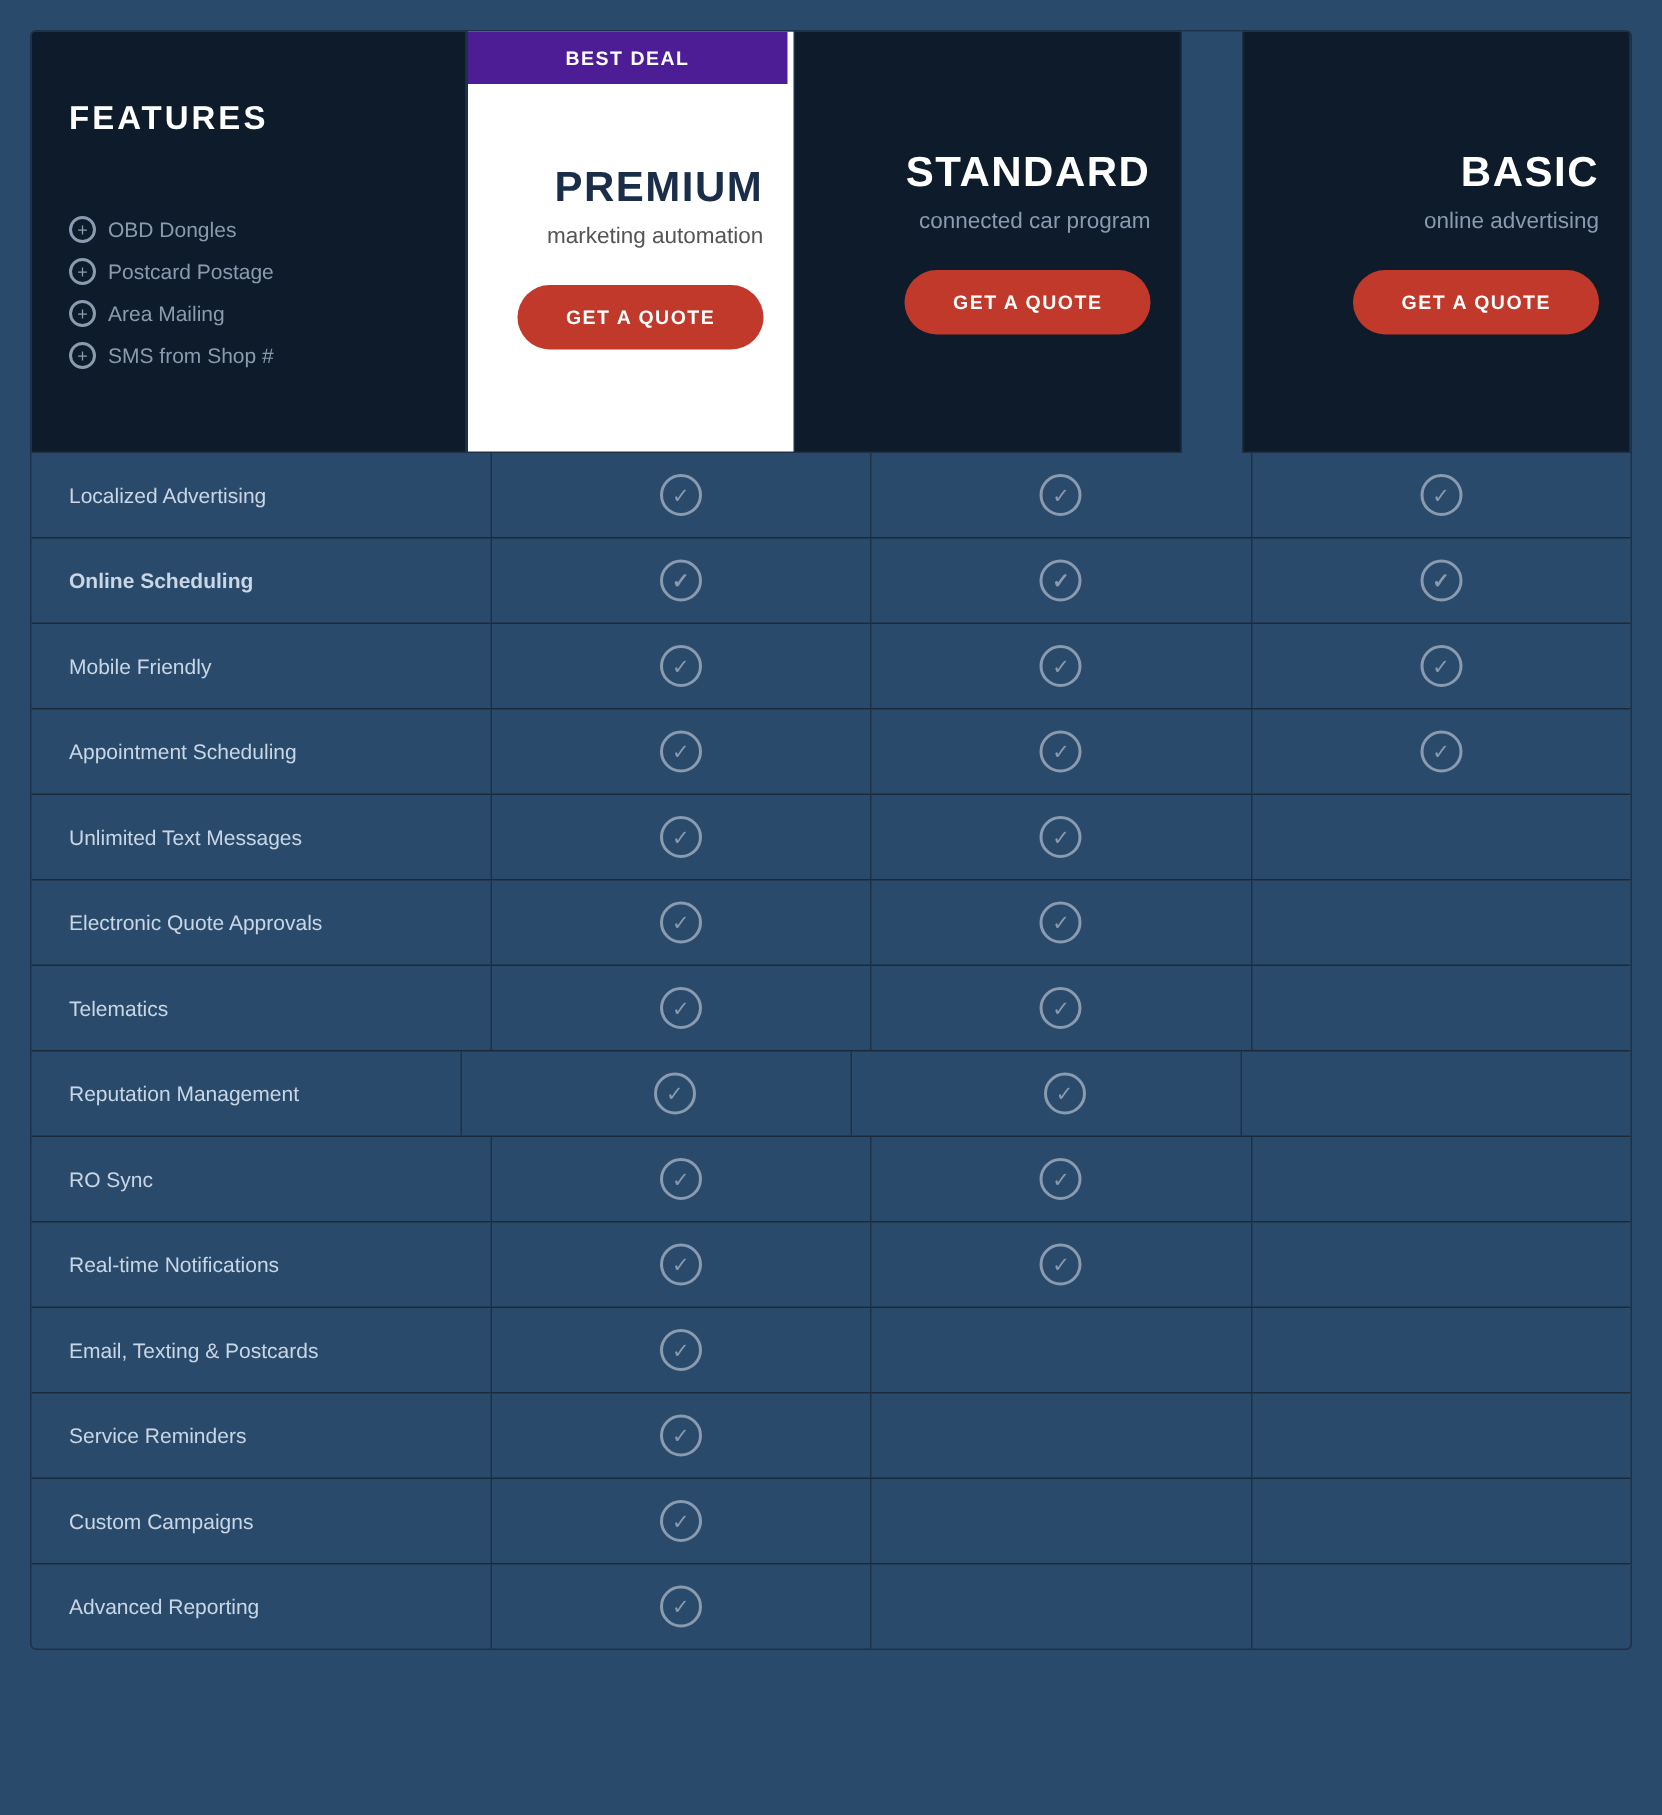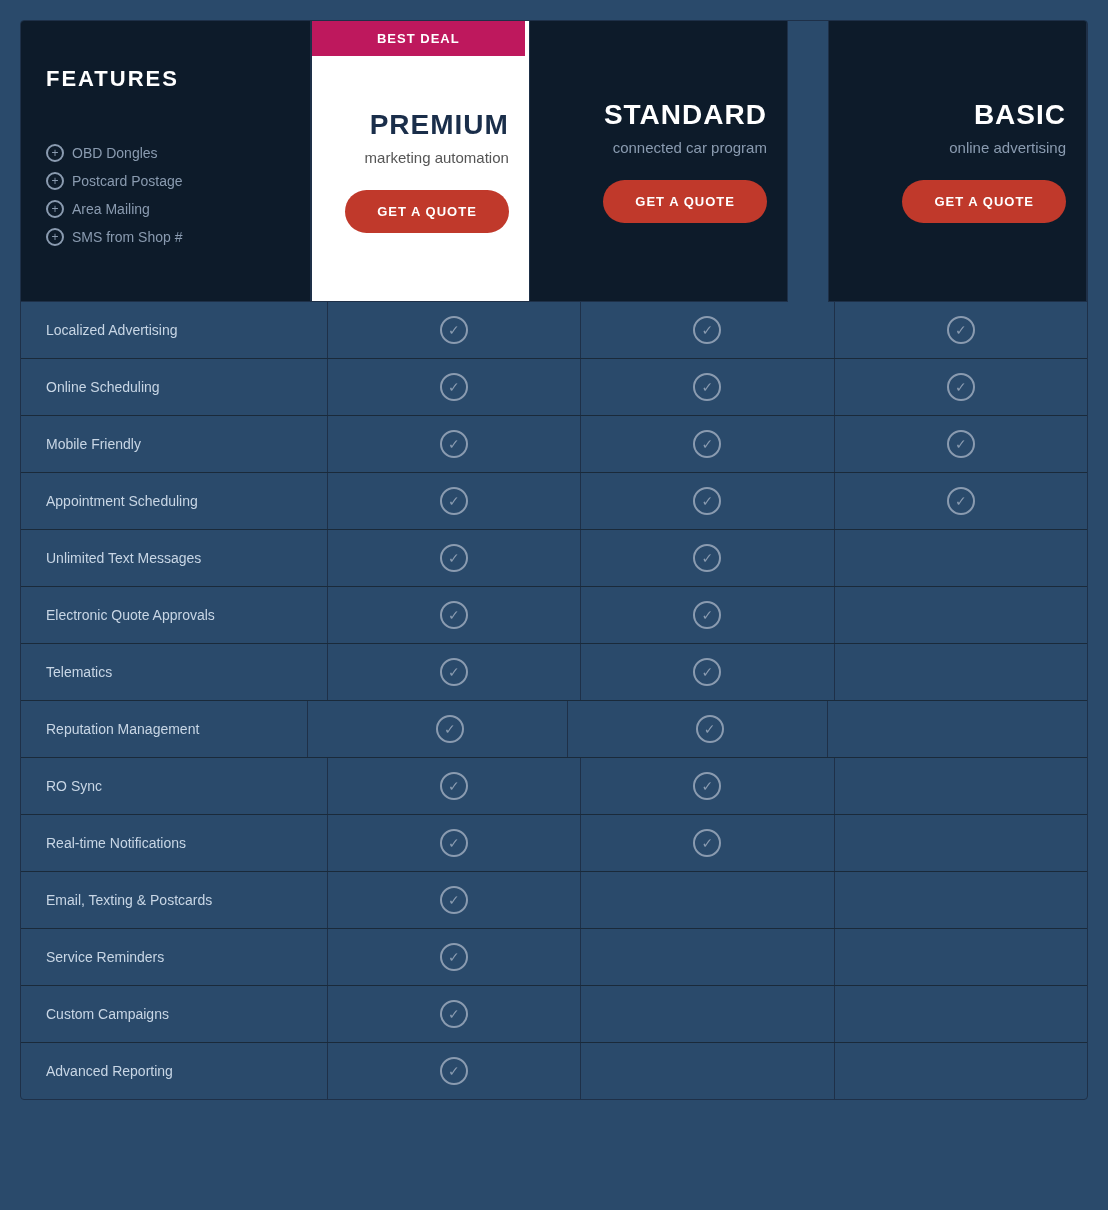--- a/index.html
+++ b/index.html
@@ -30,21 +30,21 @@
     .header-block.premium-header {
       background-color: #ffffff;
       border-right: none;
       padding-top: 50px;
     }
     .best-deal-badge {
       position: absolute;
       top: 0;
       left: 0;
       right: 4px;
-      background-color: #be185d;
+      background-color: #4c1d95;
       color: white;
       text-align: center;
       font-size: 13px;
       font-weight: bold;
       letter-spacing: 1px;
       padding: 10px 0;
       z-index: 10;
     }
     .col-title {
       font-size: 28px;
@@ -215,21 +215,21 @@
         <div class="feature-check-cell">
           <div class="check-circle">✓</div>
         </div>
         <div class="feature-check-cell">
           <div class="check-circle">✓</div>
         </div>
         <div class="feature-check-cell" style="border-right: none;">
           <div class="check-circle">✓</div>
         </div>
       </div>
-      <div class="feature-row" style="border-bottom: 1px solid rgb(26, 42, 58);">
+      <div class="feature-row" style="border-bottom: 1px solid rgb(26, 42, 58); font-weight: bold;">
         <div class="feature-name-cell">Online Scheduling</div>
         <div class="feature-check-cell">
           <div class="check-circle">✓</div>
         </div>
         <div class="feature-check-cell">
           <div class="check-circle">✓</div>
         </div>
         <div class="feature-check-cell" style="border-right: none;">
           <div class="check-circle">✓</div>
         </div>

